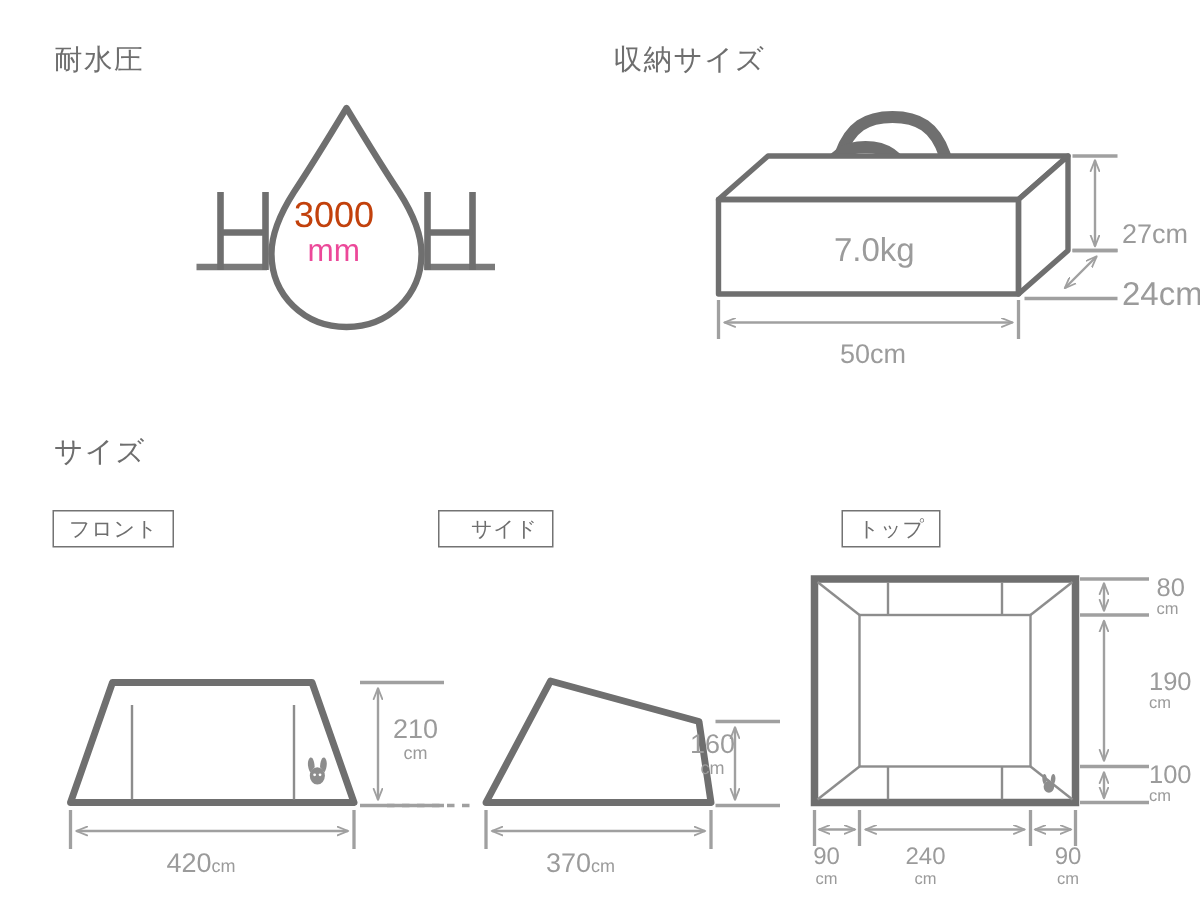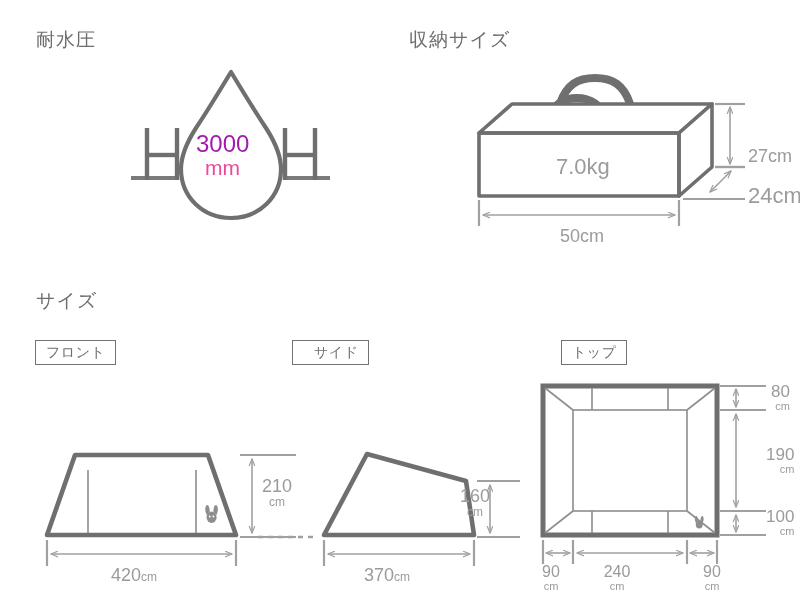--- a/index.html
+++ b/index.html
@@ -58,21 +58,21 @@
     position: absolute;
     color: #9b9b9b;
     white-space: nowrap;
     line-height: 1;
   }
 
   
   #txt-drop-value {
     left: 196px; top: 132px;
     font-size: 24px;
-    color: #a21caf;
+    color: #c2410c;
   }
   #txt-drop-unit {
     left: 205px; top: 157px;
     font-size: 21px;
     color: #ec4899;
   }
 
   
   #txt-weight { left: 556px; top: 156px; font-size: 22px; color: #9b9b9b; text-align: right; }
   #txt-h27 { left: 748px; top: 147px; font-size: 18px; }
@@ -85,21 +85,21 @@
   #txt-front-w { left: 111px; top: 566px; font-size: 18px; }
   #txt-front-w .unit { font-size: 12px; }
 
   
   #txt-side-h { left: 460px; top: 487px; font-size: 18px; text-align: center; }
   #txt-side-h .unit { display: block; font-size: 12px; margin-top: 1px; }
   #txt-side-w { left: 364px; top: 566px; font-size: 18px; }
   #txt-side-w .unit { font-size: 12px; }
 
   
-  .topv { font-size: 17px; text-align: right; }
+  .topv { font-size: 17px; text-align: left; }
   .topv .unit { display: block; font-size: 11px; margin-top: 1px; }
   #txt-top-80  { left: 771px; top: 383px; }
   #txt-top-190 { left: 766px; top: 446px; }
   #txt-top-100 { left: 766px; top: 508px; }
 
   
   .toph { font-size: 16px; text-align: center; }
   .toph .unit { display: block; font-size: 11px; margin-top: 1px; }
   #txt-top-90a { left: 536px; top: 564px; width: 30px; }
   #txt-top-240 { left: 594px; top: 564px; width: 46px; }

